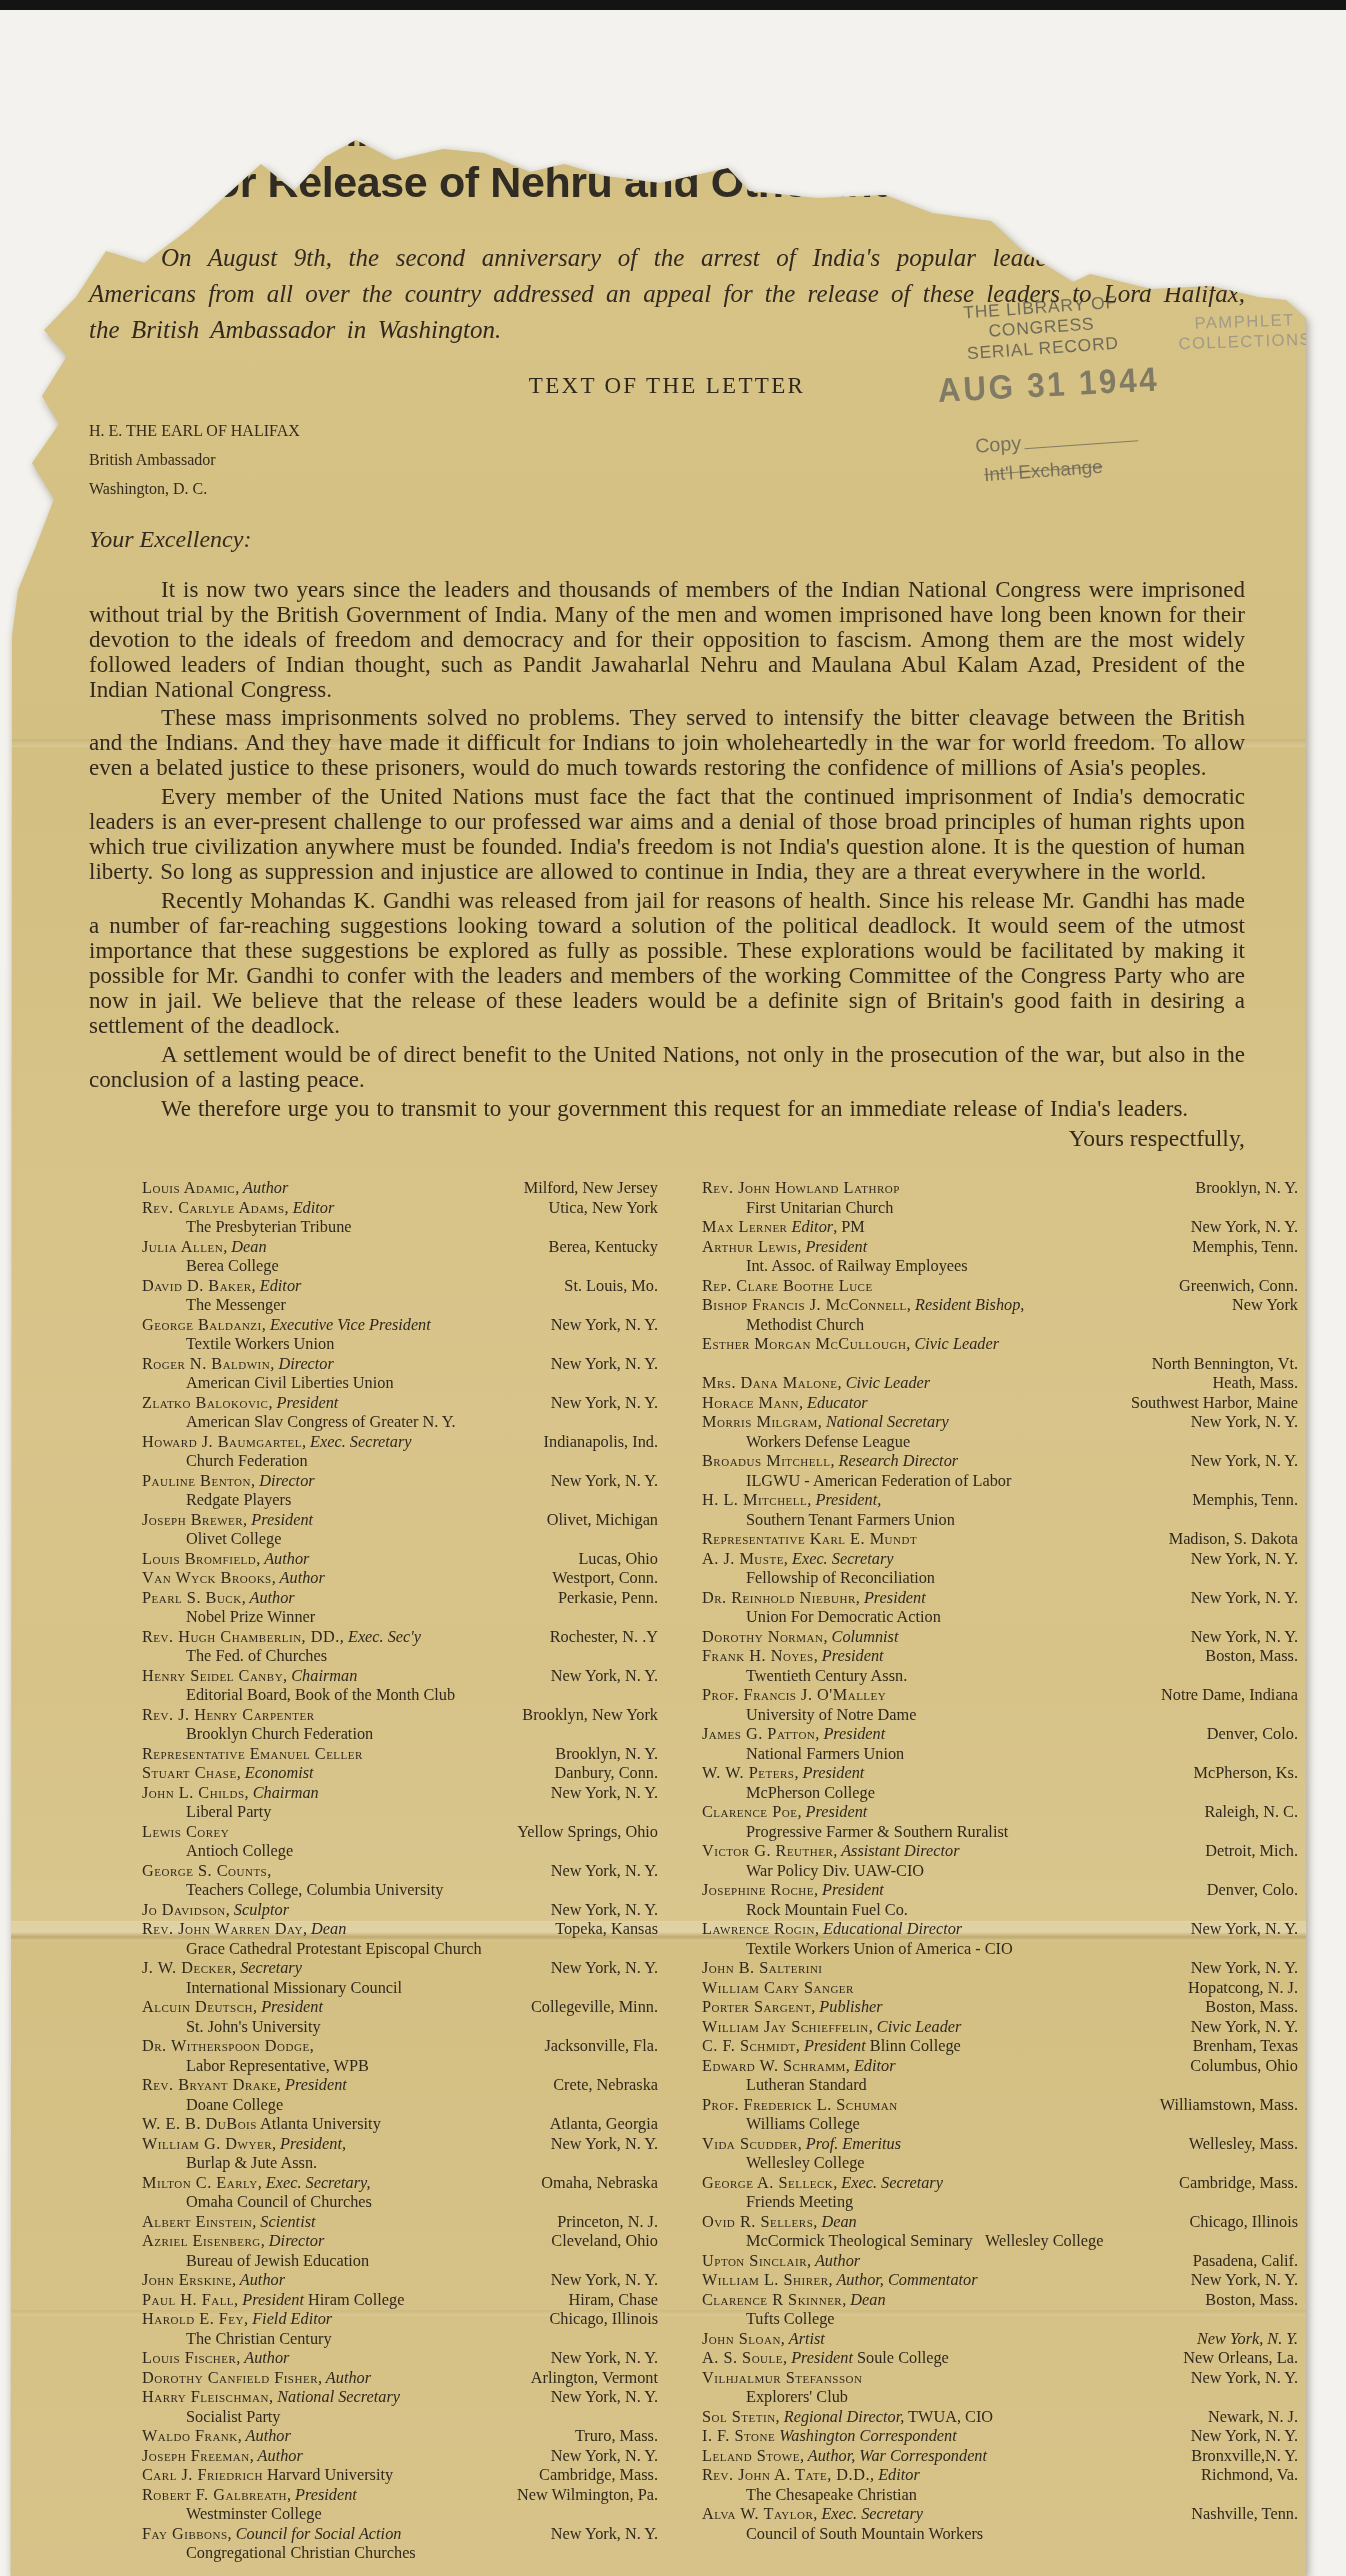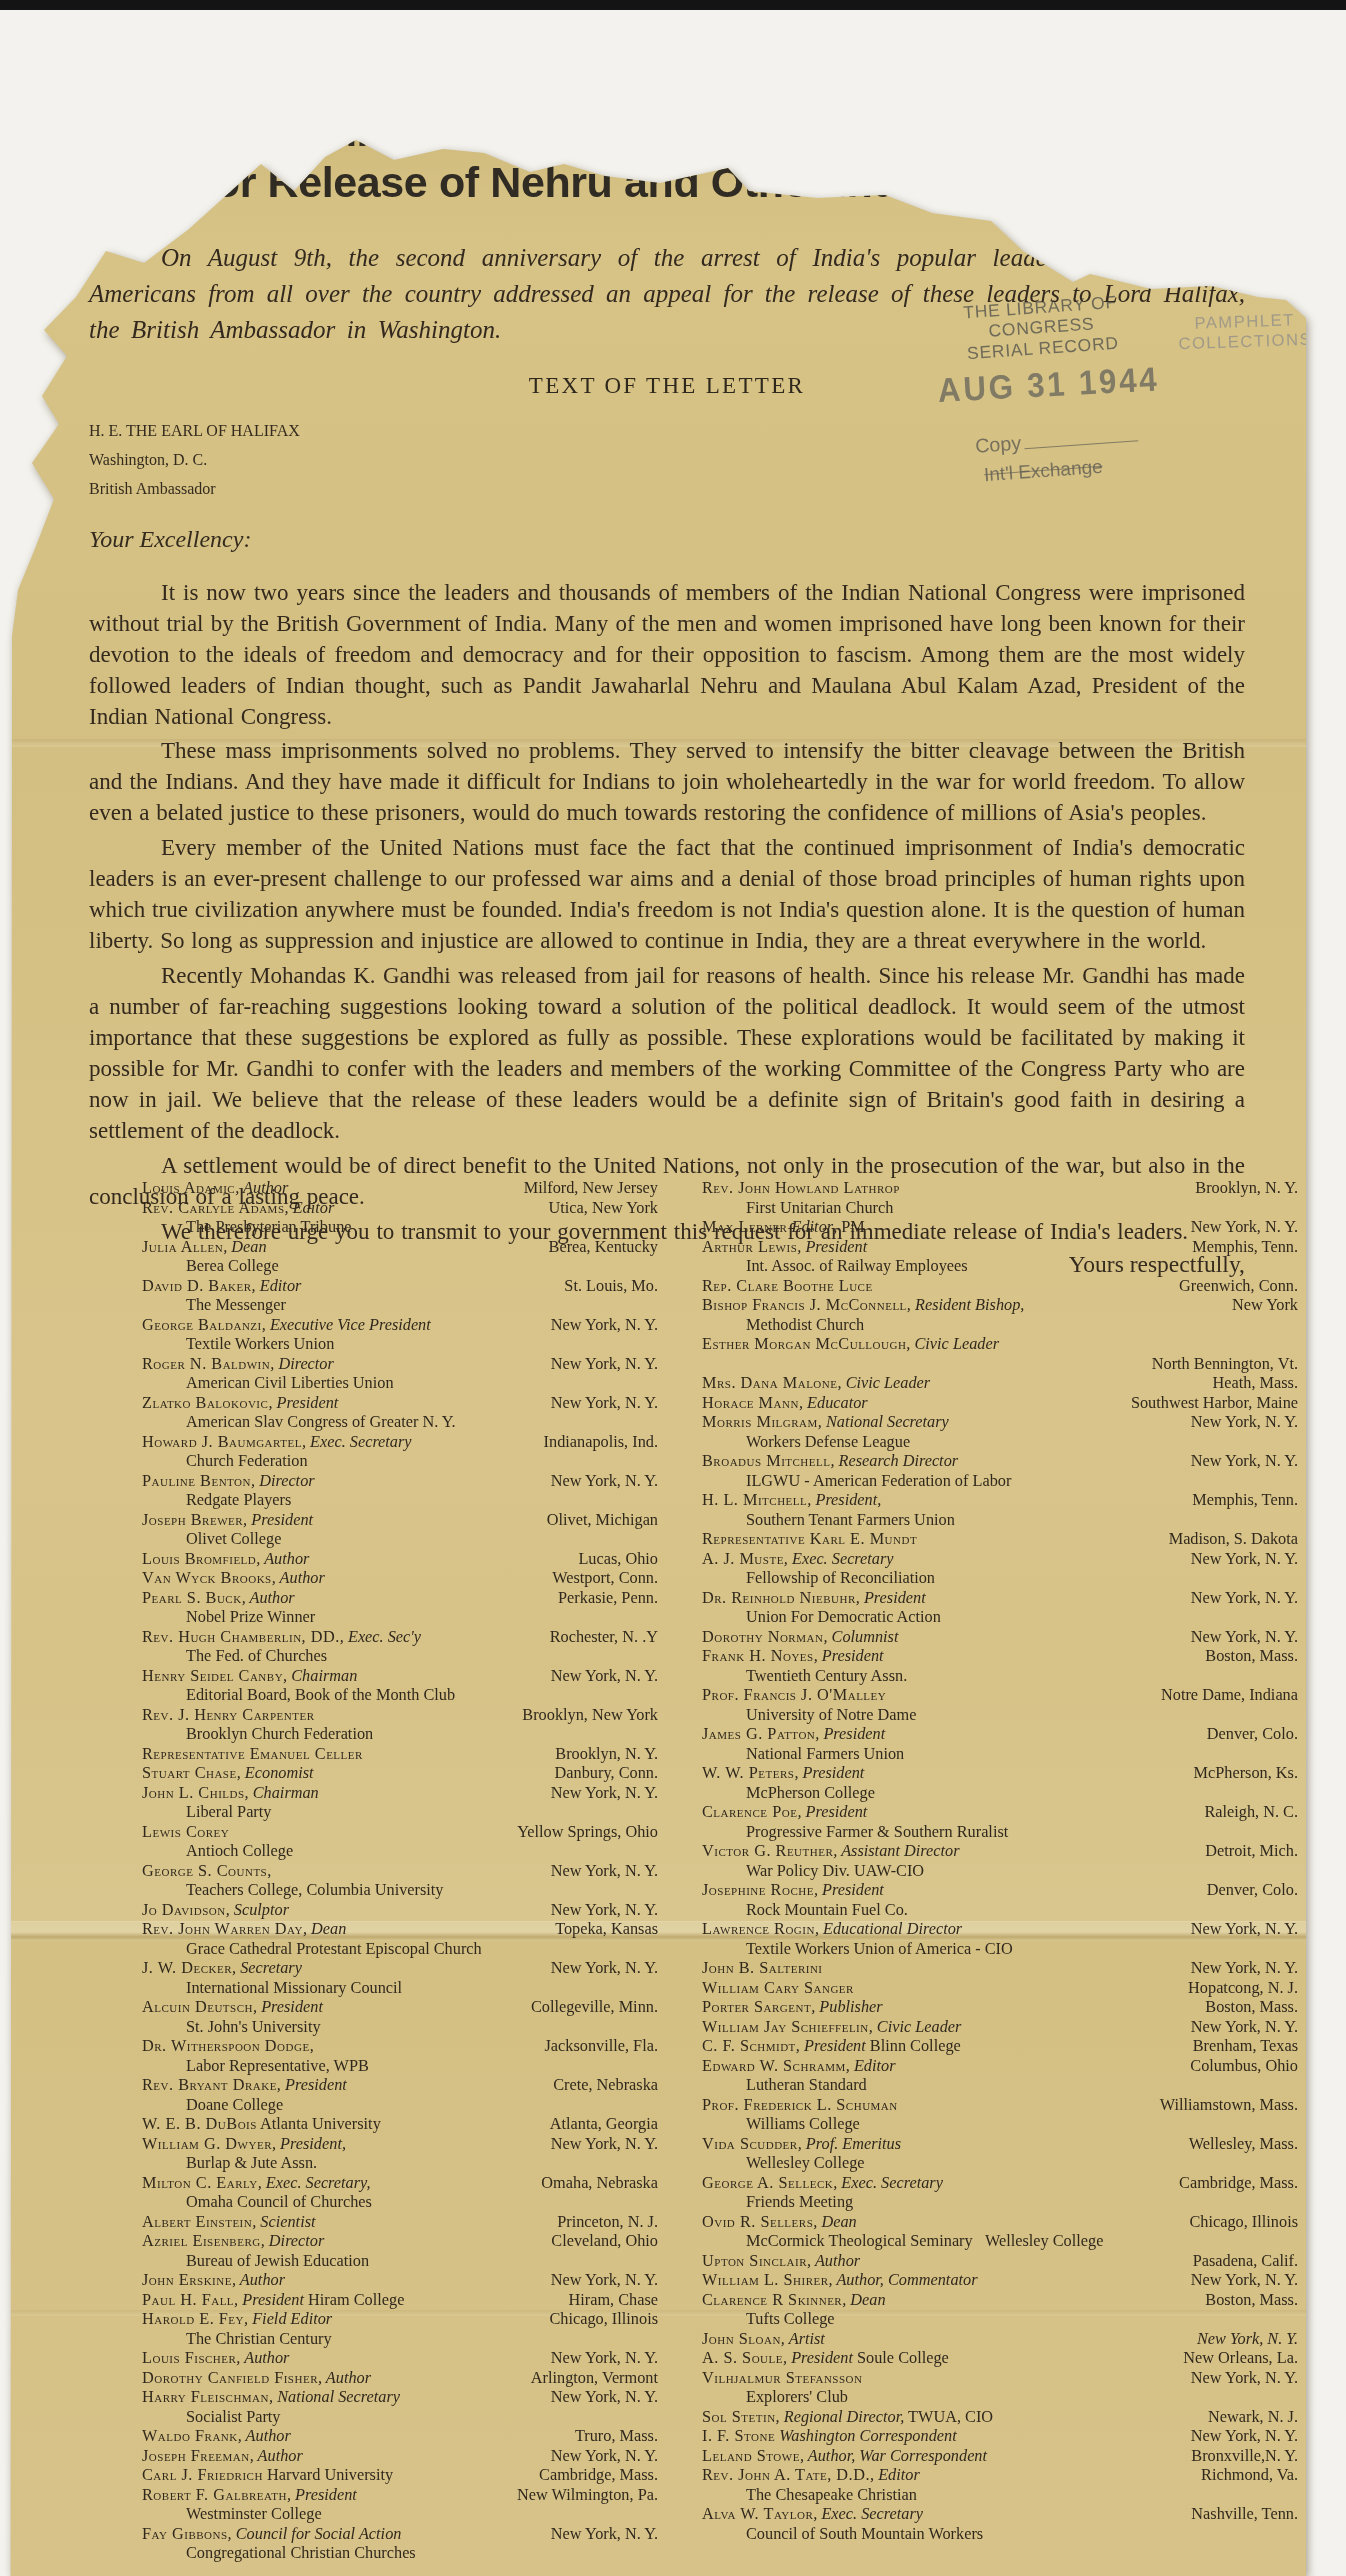--- a/index.html
+++ b/index.html
@@ -26,21 +26,21 @@
   .content{position:absolute;left:0;top:0;width:1307px;}
   .title{margin:106px 30px 0 30px;text-align:center;font-family:"Liberation Sans",sans-serif;
     font-weight:700;font-size:43px;line-height:51px;letter-spacing:-0.4px;color:#302b23;}
   .blocktext{margin-left:89px;width:1156px;}
   .intro{margin-top:32px;font-style:italic;font-size:25px;line-height:36px;text-align:justify;
     text-indent:72px;word-spacing:5.3px;color:#33291e;}
   .texthead{margin-top:4.5px;text-align:center;font-size:23px;letter-spacing:2.3px;color:#2f281d;}
   .address{margin-top:16.6px;font-size:16px;line-height:29px;}
   .salut{margin-top:23px;font-style:italic;font-size:24px;}
   .letter{margin-top:9px;}
-  .letter p{margin:0 0 3.8px 0;font-size:23px;line-height:31px;text-align:justify;text-indent:72px;
+  .letter p{margin:0 0 3.8px 0;font-size:23px;line-height:25px;text-align:justify;text-indent:72px;
     word-spacing:1.1px;color:#33291d;}
   .closing{margin-top:4.5px;text-align:right;font-size:23.5px;}
 
   .columns{position:absolute;top:1178px;left:142px;width:1158px;display:flex;}
   .col-l{width:516px;margin-right:44px;}
   .col-r{width:596px;}
   .sig{font-size:16.3px;line-height:19.5px;color:#30281c;}
   .sig .line1{display:flex;justify-content:space-between;}
   .sig .sc{font-variant:small-caps;letter-spacing:0.5px;}
   .sig .loc{white-space:nowrap;padding-left:7.6px;}
@@ -88,22 +88,22 @@
 
       <div class="content">
         <h1 class="title"><span>127 Prominent Americans Appeal to Lord Halifax</span><br>
         <span>for Release of Nehru and Other India Leaders</span></h1>
 
         <div class="blocktext">
           <p class="intro">On August 9th, the second anniversary of the arrest of India's popular leaders, 127 prominent Americans from all over the country addressed an appeal for the release of these leaders to Lord Halifax, the British Ambassador in Washington.</p>
           <div class="texthead">TEXT OF THE LETTER</div>
           <div class="address">
             <div>H. E. THE EARL OF HALIFAX</div>
+            <div>British Ambassador</div>
             <div>Washington, D. C.</div>
-            <div>British Ambassador</div>
           </div>
           <p class="salut">Your Excellency:</p>
           <div class="letter">
             <p>It is now two years since the leaders and thousands of members of the Indian National Congress were imprisoned without trial by the British Government of India. Many of the men and women imprisoned have long been known for their devotion to the ideals of freedom and democracy and for their opposition to fascism. Among them are the most widely followed leaders of Indian thought, such as Pandit Jawaharlal Nehru and Maulana Abul Kalam Azad, President of the Indian National Congress.</p>
             <p>These mass imprisonments solved no problems. They served to intensify the bitter cleavage between the British and the Indians. And they have made it difficult for Indians to join wholeheartedly in the war for world freedom. To allow even a belated justice to these prisoners, would do much towards restoring the confidence of millions of Asia's peoples.</p>
             <p>Every member of the United Nations must face the fact that the continued imprisonment of India's democratic leaders is an ever-present challenge to our professed war aims and a denial of those broad principles of human rights upon which true civilization anywhere must be founded. India's freedom is not India's question alone. It is the question of human liberty. So long as suppression and injustice are allowed to continue in India, they are a threat everywhere in the world.</p>
             <p>Recently Mohandas K. Gandhi was released from jail for reasons of health. Since his release Mr. Gandhi has made a number of far-reaching suggestions looking toward a solution of the political deadlock. It would seem of the utmost importance that these suggestions be explored as fully as possible. These explorations would be facilitated by making it possible for Mr. Gandhi to confer with the leaders and members of the working Committee of the Congress Party who are now in jail. We believe that the release of these leaders would be a definite sign of Britain's good faith in desiring a settlement of the deadlock.</p>
             <p>A settlement would be of direct benefit to the United Nations, not only in the prosecution of the war, but also in the conclusion of a lasting peace.</p>
             <p>We therefore urge you to transmit to your government this request for an immediate release of India's leaders.</p>
           </div>

